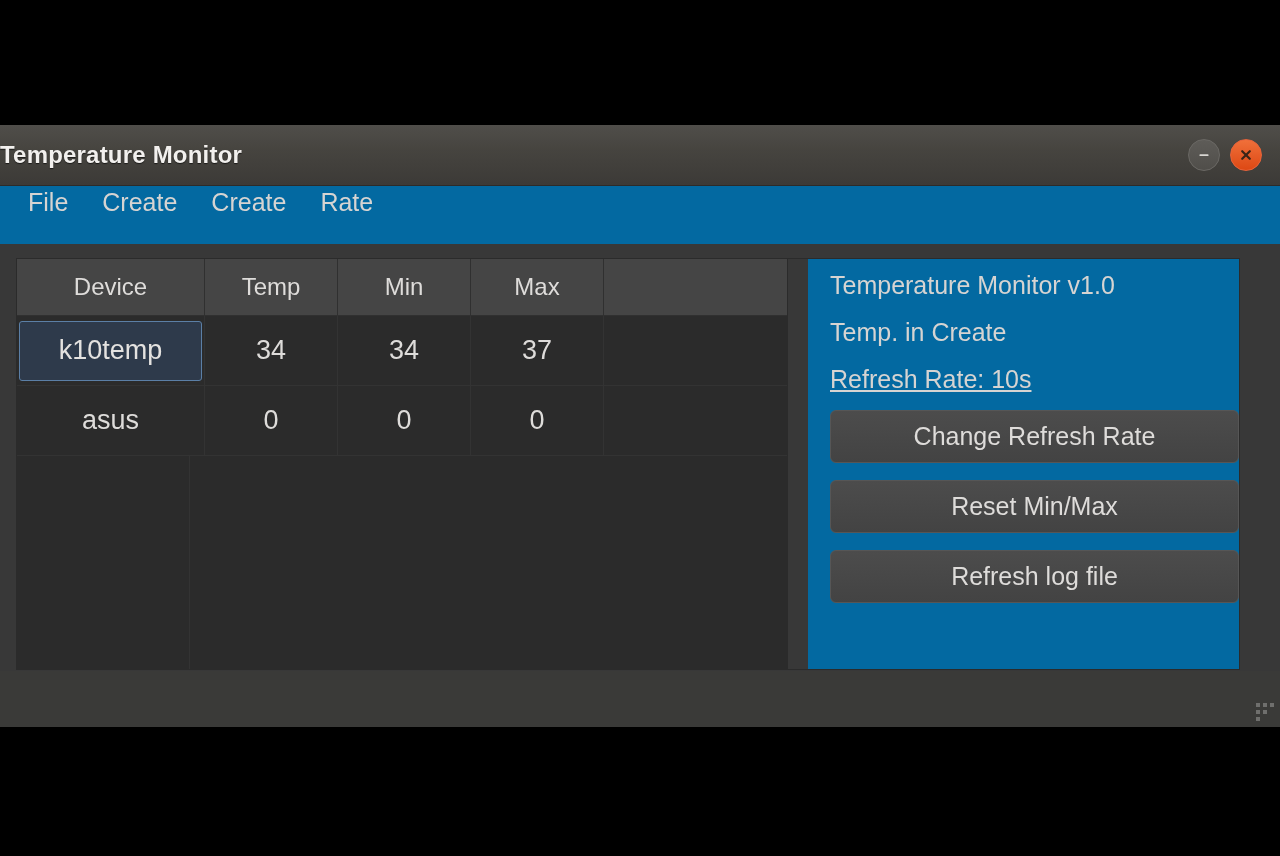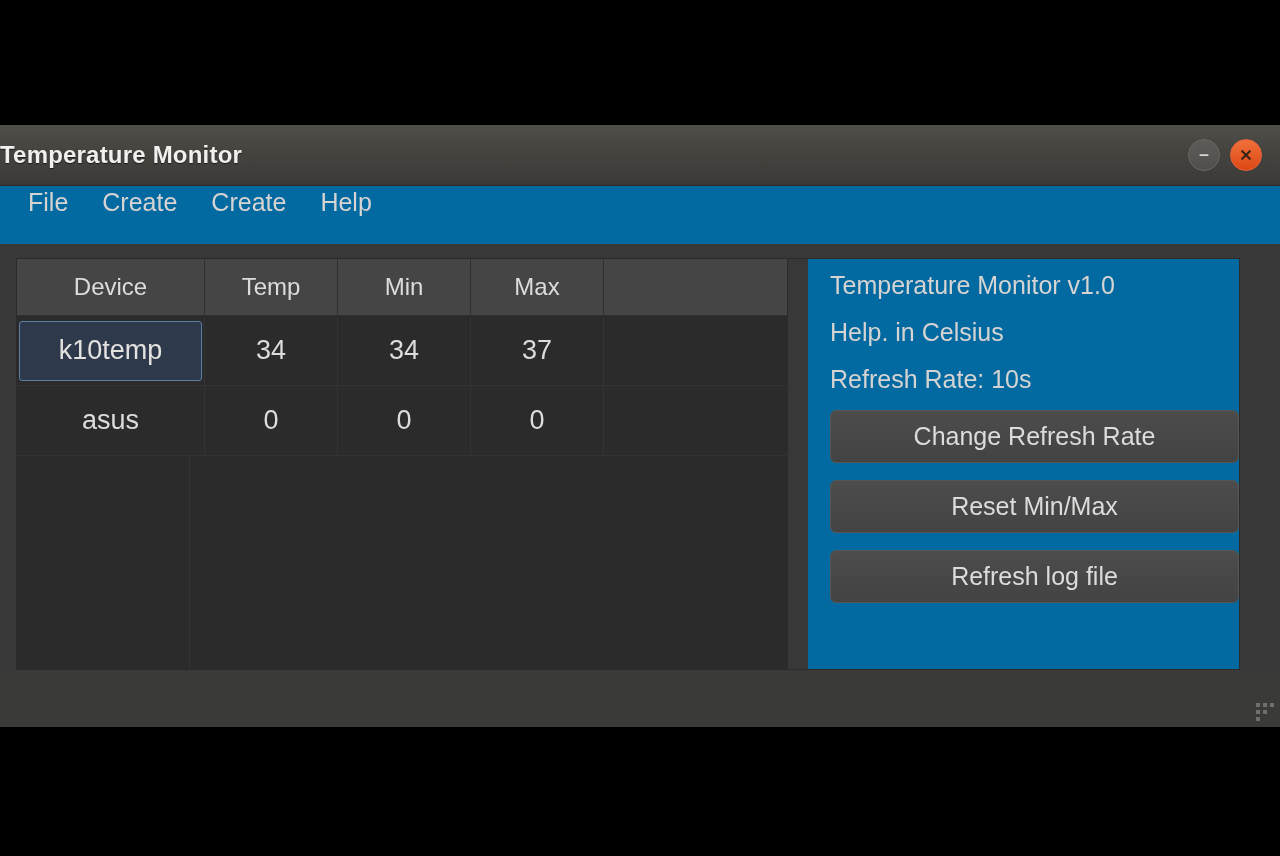--- a/index.html
+++ b/index.html
@@ -192,21 +192,21 @@
     flex-direction: column;
   }
   .info-line {
     font-size: 25px;
     color: #d6d4d2;
     line-height: 1.0;
     margin-bottom: 22px;
     user-select: none;
     white-space: nowrap;
   }
-  .info-line:nth-of-type(3) { margin-bottom: 18px; }
+  .info-line:nth-of-type(3) { margin-bottom: 18px; text-decoration: underline; }
 
   .sbtn {
     display: block;
     width: 409px;
     height: 53px;
     background: linear-gradient(to bottom, #4c4c4c, #434343);
     border: 1px solid #565656;
     border-radius: 6px;
     color: #dedcda;
     font-size: 25px;
@@ -271,21 +271,21 @@
             </svg>
           </span>
         </div>
       </div>
     </div>
 
     <div id="menubar">
       <div class="menu-item">File</div>
       <div class="menu-item">Create</div>
       <div class="menu-item">Create</div>
-      <div class="menu-item">Help</div>
+      <div class="menu-item">Rate</div>
     </div>
 
     <div id="content">
       <div id="panel-frame">
 
         <div id="table-wrap">
           <table class="devtable">
             <thead>
               <tr>
                 <th style="width:185px">Device</th>
@@ -314,21 +314,21 @@
               </tr>
             </tbody>
           </table>
           <div id="table-body-fill">
             <div id="table-empty"></div>
           </div>
         </div>
 
         <div id="sidepanel">
           <div class="info-line">Temperature Monitor v1.0</div>
-          <div class="info-line">Help. in Celsius</div>
+          <div class="info-line">Temp. in Create</div>
           <div class="info-line">Refresh Rate: 10s</div>
 
           <button class="sbtn">Change Refresh Rate</button>
           <button class="sbtn">Reset Min/Max</button>
           <button class="sbtn">Refresh log file</button>
         </div>
 
       </div>
     </div>
 

